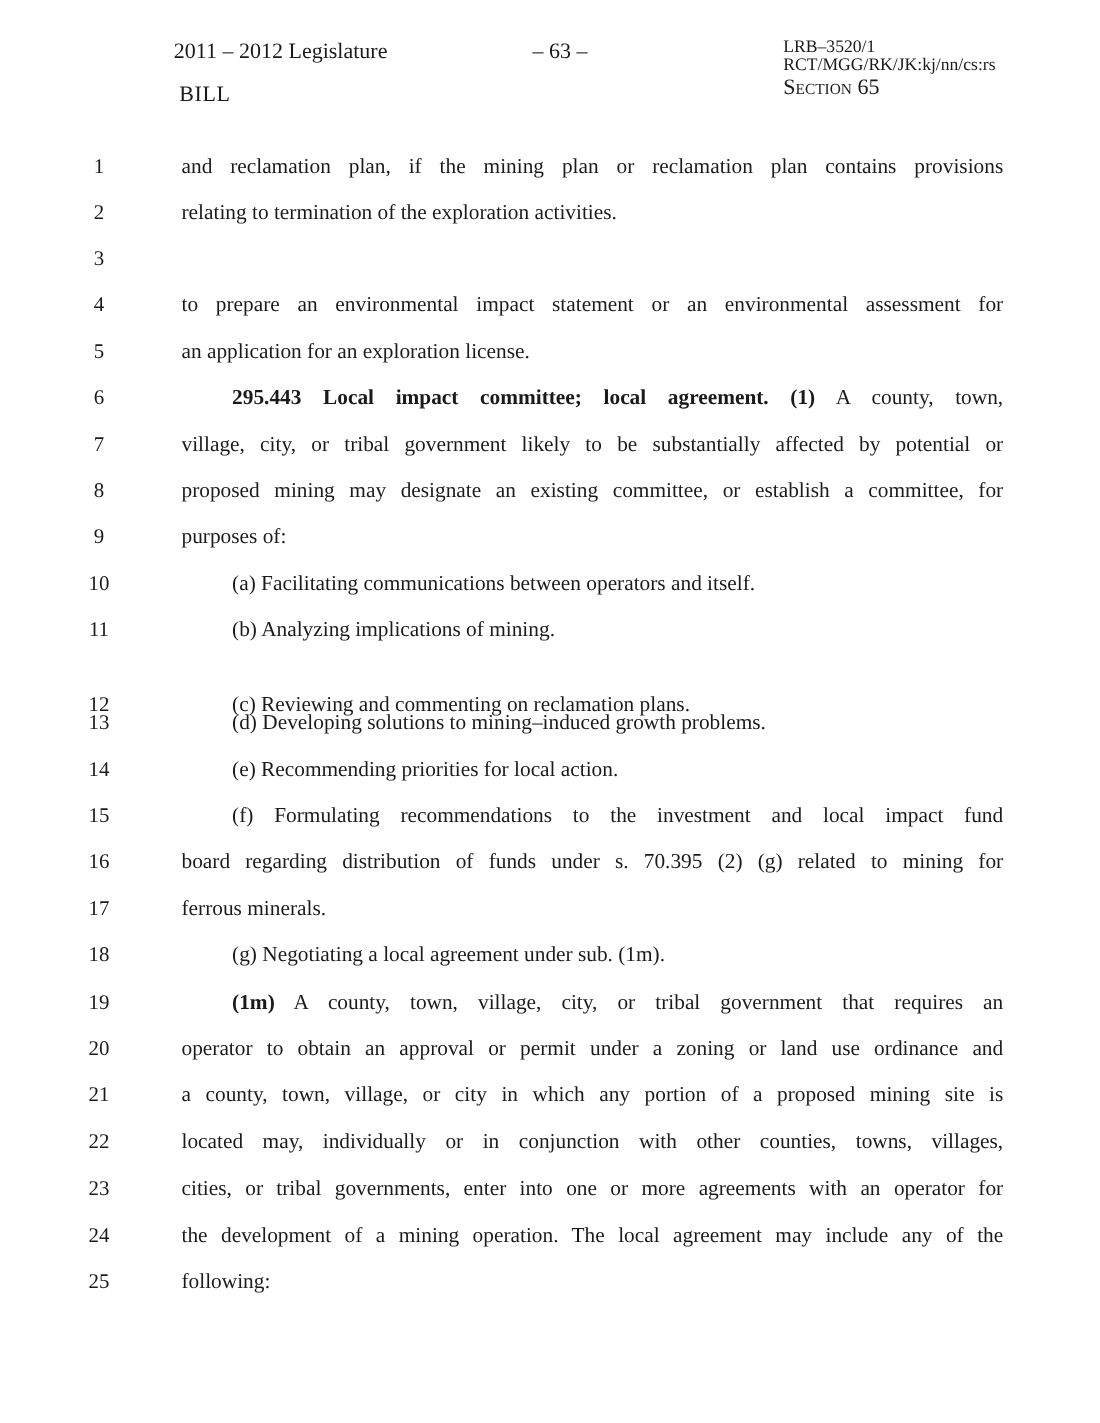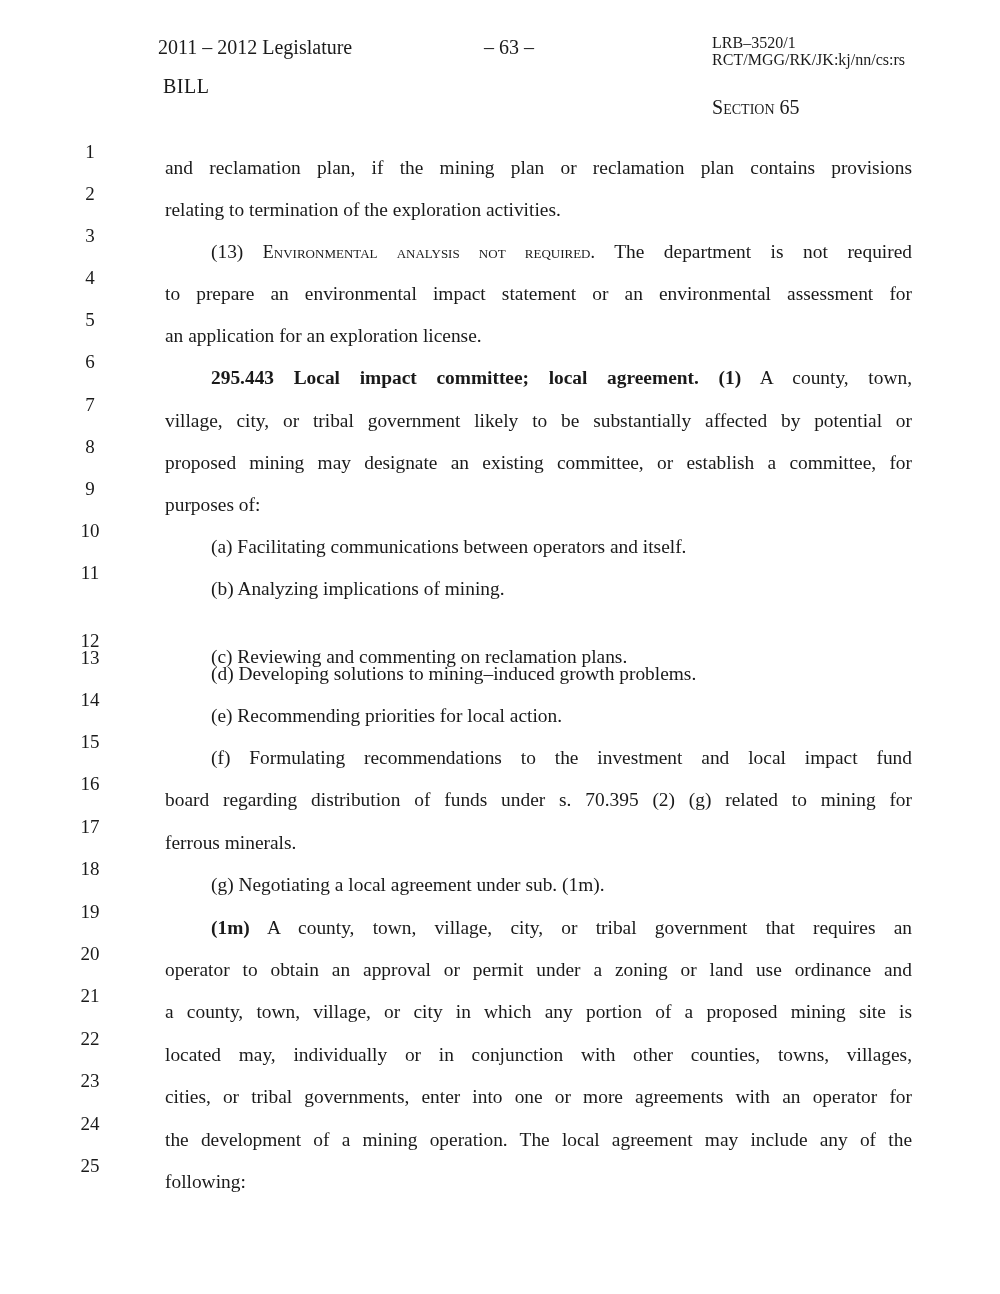--- a/index.html
+++ b/index.html
@@ -8,25 +8,25 @@
     font-family: "Liberation Serif", "DejaVu Serif", serif;
     color: #1a1a1a;
   }
   .hdr { position: absolute; white-space: nowrap; }
   #hdr-leg { left: 158px; top: 36px; font-size: 20px; }
   #hdr-bill { left: 163px; top: 75px; font-size: 20px; letter-spacing: 0.5px; }
   #hdr-page { left: 484px; top: 36px; font-size: 20px; }
   #hdr-right { right: 95px; top: 34px; line-height: 17px; }
   #hdr-lrb { font-size: 16px; }
   #hdr-rct { font-size: 16px; }
-  #hdr-sec { font-size: 20px; line-height: 22px; font-variant: small-caps; margin-top: 28px; }
+  #hdr-sec { font-size: 20px; line-height: 22px; font-variant: small-caps; }
 
   .line { position: absolute; left: 0; width: 1000px; height: 30px; }
   .ln { position: absolute; left: 70px; width: 40px; text-align: center; font-size: 19px; line-height: 30px; }
-  .txt { position: absolute; left: 165px; width: 747px; font-size: 19.4px; line-height: 30px; white-space: nowrap; margin-top: 16px; }
+  .txt { position: absolute; left: 165px; width: 747px; font-size: 19.4px; line-height: 30px; white-space: nowrap; }
   .txt.just { text-align: justify; text-align-last: justify; white-space: normal; height: 30px; overflow: hidden; }
   .txt.indent { left: 211px; width: 701px; }
   .sc { font-variant: small-caps; font-size: 18px; }
   .b { font-weight: bold; font-family: Liberation Serif, serif; }
 </style>
 </head>
 <body>
 
 <div id="hdr-leg" class="hdr">2011 – 2012 Legislature</div>
 <div id="hdr-bill" class="hdr">BILL</div>
@@ -42,21 +42,20 @@
   <div class="line" style="top:137px">
       <span class="ln">1</span>
       <div class="txt just"><span>and reclamation plan, if the mining plan or reclamation plan contains provisions</span></div>
     </div>
   <div class="line" style="top:179px">
       <span class="ln">2</span>
       <div class="txt"><span>relating to termination of the exploration activities.</span></div>
     </div>
   <div class="line" style="top:221px">
       <span class="ln">3</span>
-      <div class="txt indent just"><span>(13) </span><span class="sc">Environmental analysis not required.</span><span> The department is not required</span></div>
     </div>
   <div class="line" style="top:263px">
       <span class="ln">4</span>
       <div class="txt just"><span>to prepare an environmental impact statement or an environmental assessment for</span></div>
     </div>
   <div class="line" style="top:305px">
       <span class="ln">5</span>
       <div class="txt"><span>an application for an exploration license.</span></div>
     </div>
   <div class="line" style="top:347px">

